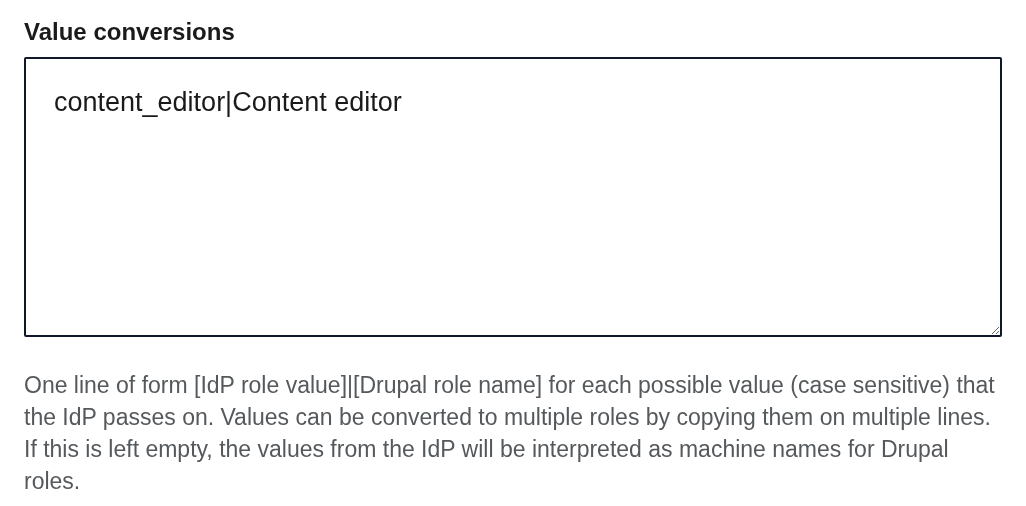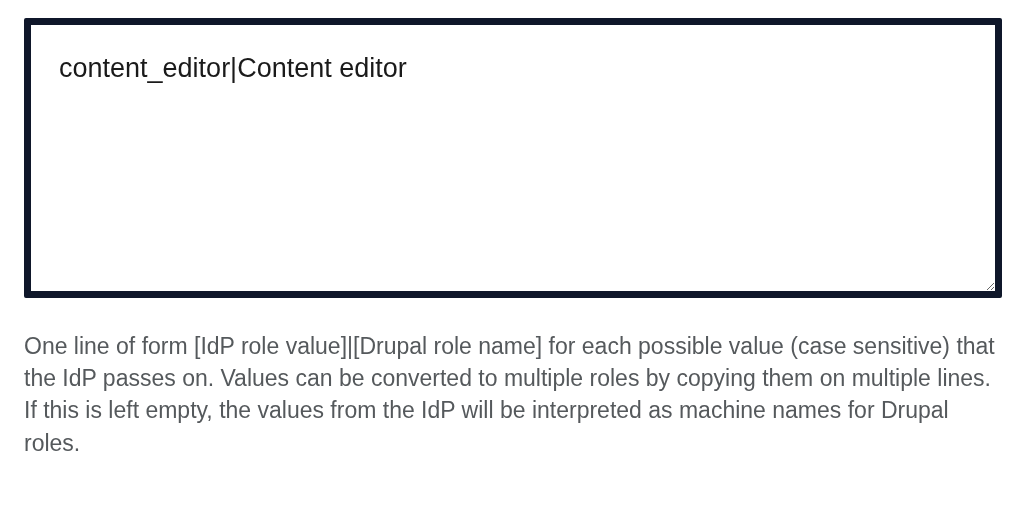--- a/index.html
+++ b/index.html
@@ -16,36 +16,37 @@
       font-weight: 700;
       font-size: 24px;
       color: #1a1a1a;
       margin-bottom: 10px;
       display: block;
       line-height: 1.2;
     }
     .textarea {
       width: 100%;
       height: 280px;
-      border: 7px solid #0f172a;
+      border: 2px solid #0f172a;
       border-radius: 2px;
       padding: 26px 28px;
       font-family: inherit;
       font-size: 27px;
       color: #1a1a1a;
       line-height: 1.3;
       resize: both;
       outline: none;
     }
     .description {
       margin-top: 28px;
       font-size: 23px;
       line-height: 1.4;
       color: #55595c;
     }
   </style>
 </head>
 <body>
 
 <div class="form-item">
+  <label class="label">Value conversions</label>
   <textarea class="textarea" style="">content_editor|Content editor</textarea>
   <div class="description">One line of form [IdP role value]|[Drupal role name] for each possible value (case sensitive) that the IdP passes on. Values can be converted to multiple roles by copying them on multiple lines. If this is left empty, the values from the IdP will be interpreted as machine names for Drupal roles.</div>
 </div>
 
 </body></html>

